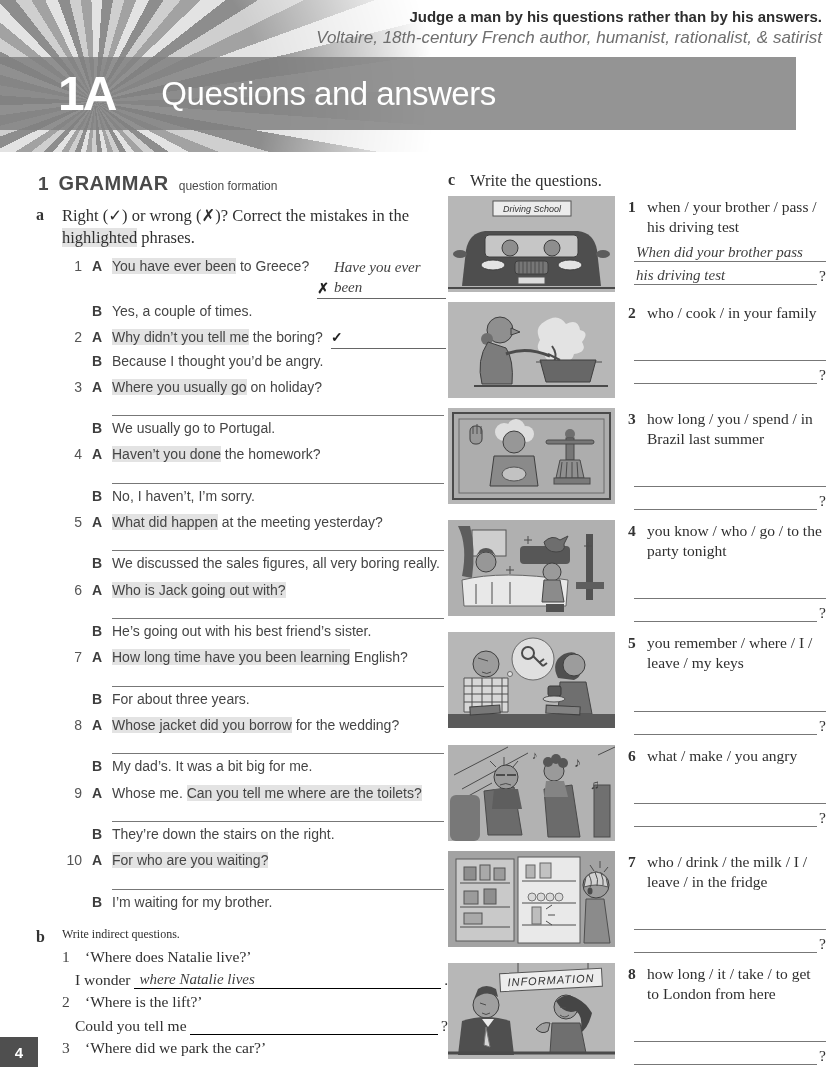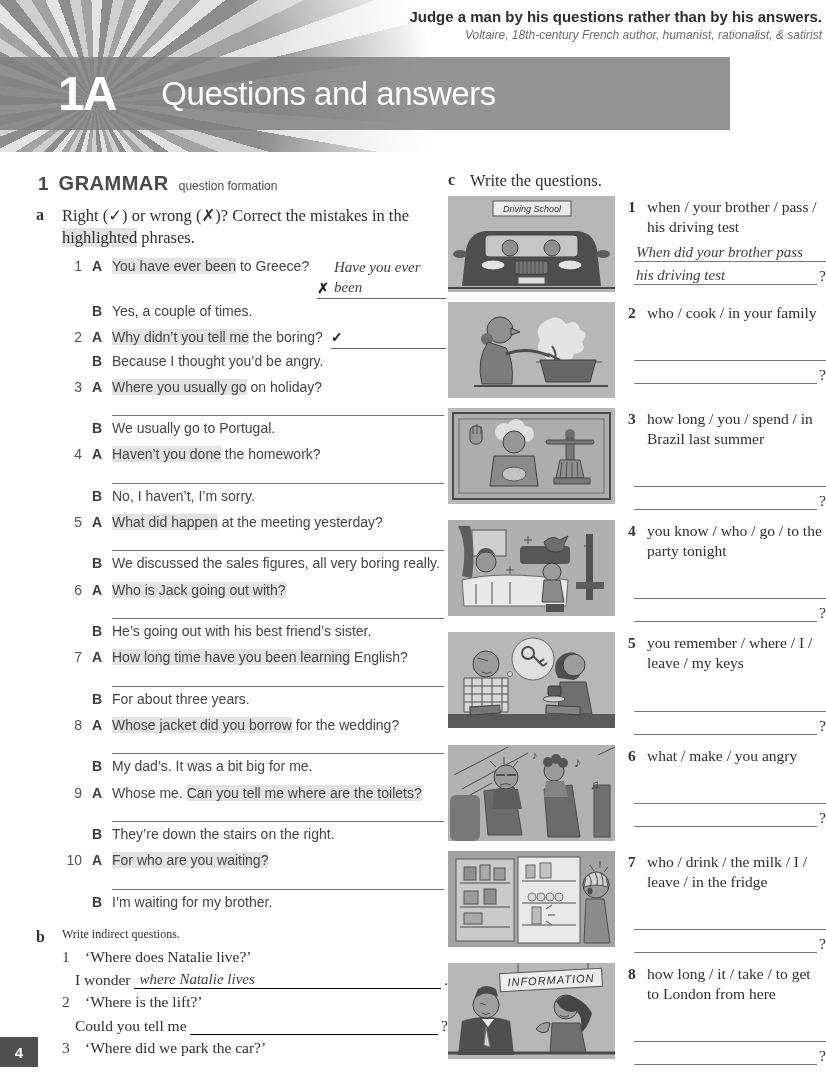--- a/index.html
+++ b/index.html
@@ -7,30 +7,30 @@
   body { position:relative; height:1080px; overflow:hidden;
          font-family:"Liberation Serif", serif; color:#333; }
 
   
   .header { position:relative; height:152px; }
   .starburst { position:absolute; left:0; top:0; width:480px; height:152px;
       background:repeating-conic-gradient(from -8deg at 95px 102px,
         #a2a2a2 0deg 6deg, #e3e3e3 6deg 12deg, #8d8d8d 12deg 18deg, #cfcfcf 18deg 24deg);
       -webkit-mask-image:radial-gradient(circle at 95px 102px, #000 0 170px, transparent 340px);
       mask-image:radial-gradient(circle at 95px 102px, #000 0 170px, transparent 340px); }
-  .banner { position:absolute; left:0; top:57px; width:730px; height:73px;
+  .banner { position:absolute; left:0; top:57px; width:796px; height:73px;
       background:rgba(128,128,128,.84); display:flex; align-items:center; }
   .unit-badge { font-family:"Liberation Sans", sans-serif; font-weight:800;
       font-size:48px; color:#fff; margin-left:58px; letter-spacing:-2px; }
   .unit-title { font-family:"Liberation Sans", sans-serif; font-weight:500;
       font-size:33px; color:#fff; margin-left:46px; letter-spacing:-.5px; }
   .quote { position:absolute; right:4px; top:8px; text-align:right;
       font-family:"Liberation Sans", sans-serif; }
   .quote-main { font-size:15px; font-weight:600; color:#2e2e2e; }
-  .quote-attr { font-size:12px; font-style:italic; color:#6e6e6e; margin-top:3px; }
+  .quote-attr { font-size:17px; font-style:italic; color:#6e6e6e; margin-top:3px; }
 
   
   .content { display:flex; padding-left:36px; margin-top:18px; }
   .col-left  { width:412px; }
   .col-right { width:378px; }
 
   
   .sec-head { font-family:"Liberation Sans", sans-serif; color:#4a4a4a;
       display:flex; gap:10px; align-items:baseline; margin:2px 0 10px 2px; }
   .sec-num   { font-weight:700; font-size:19px; }

